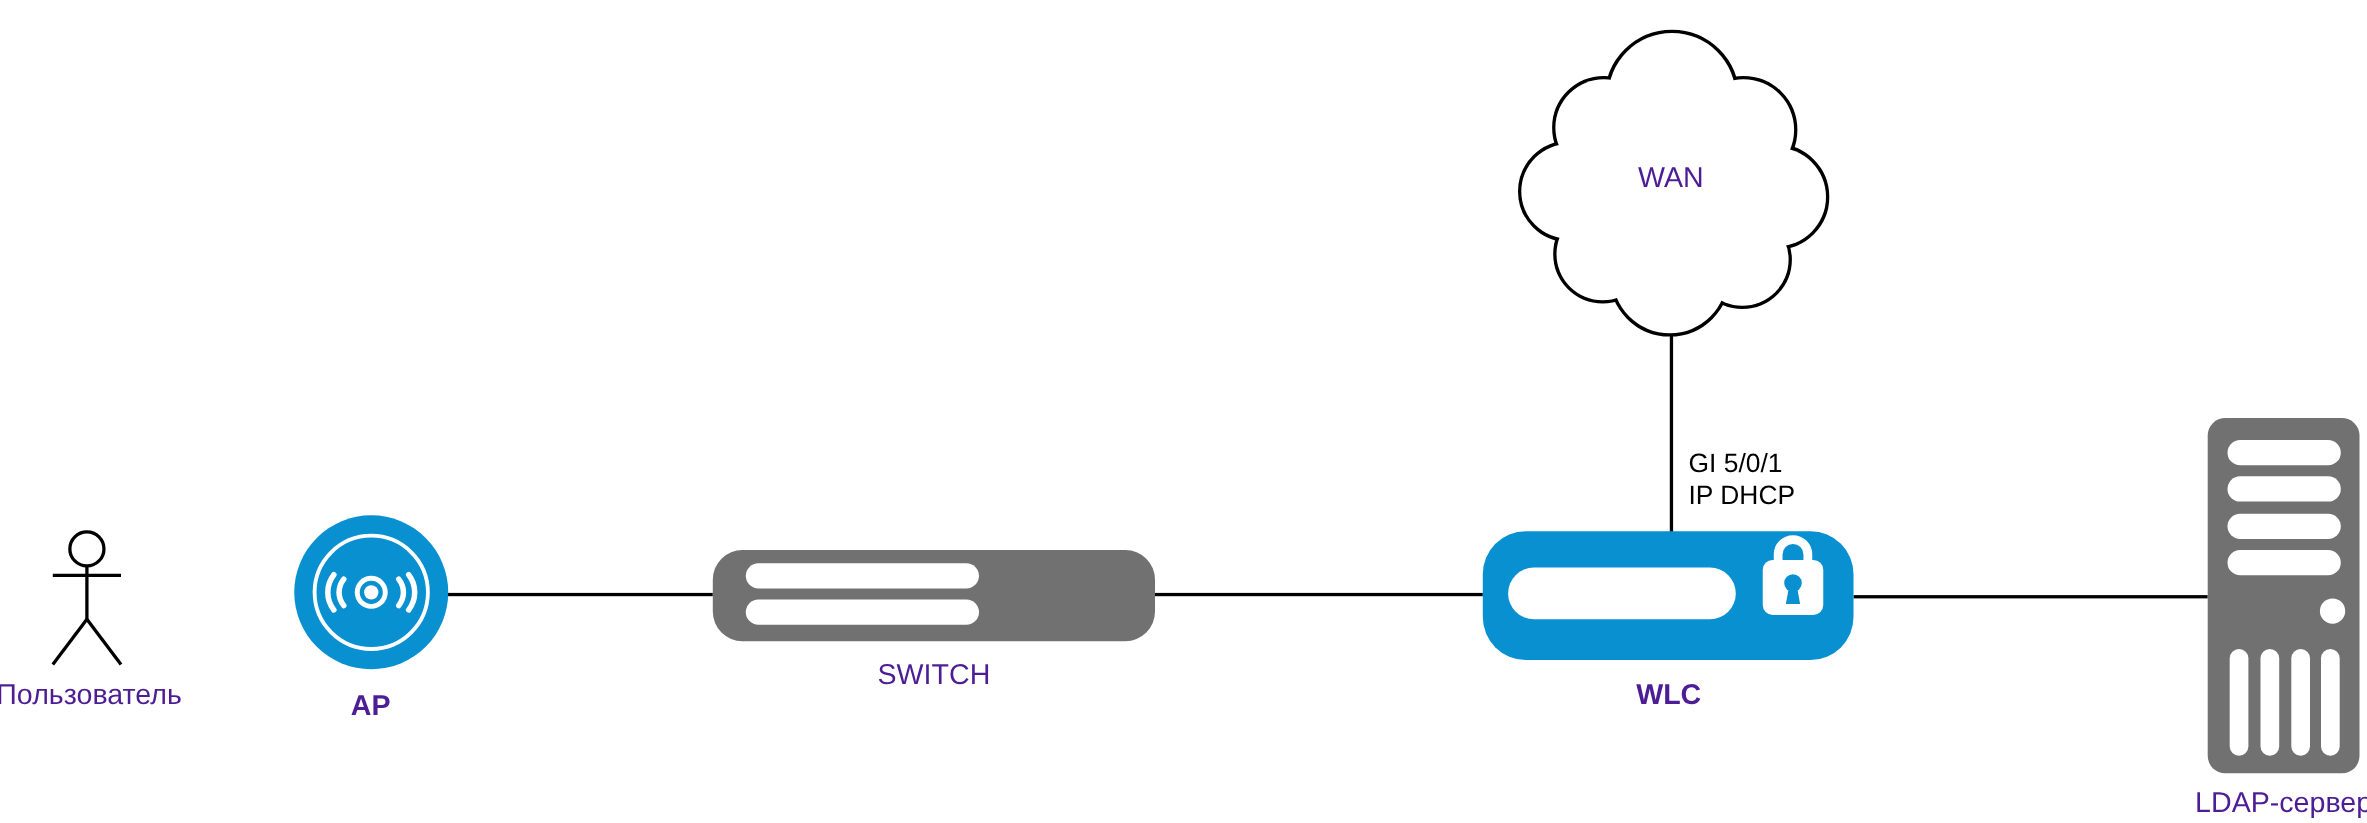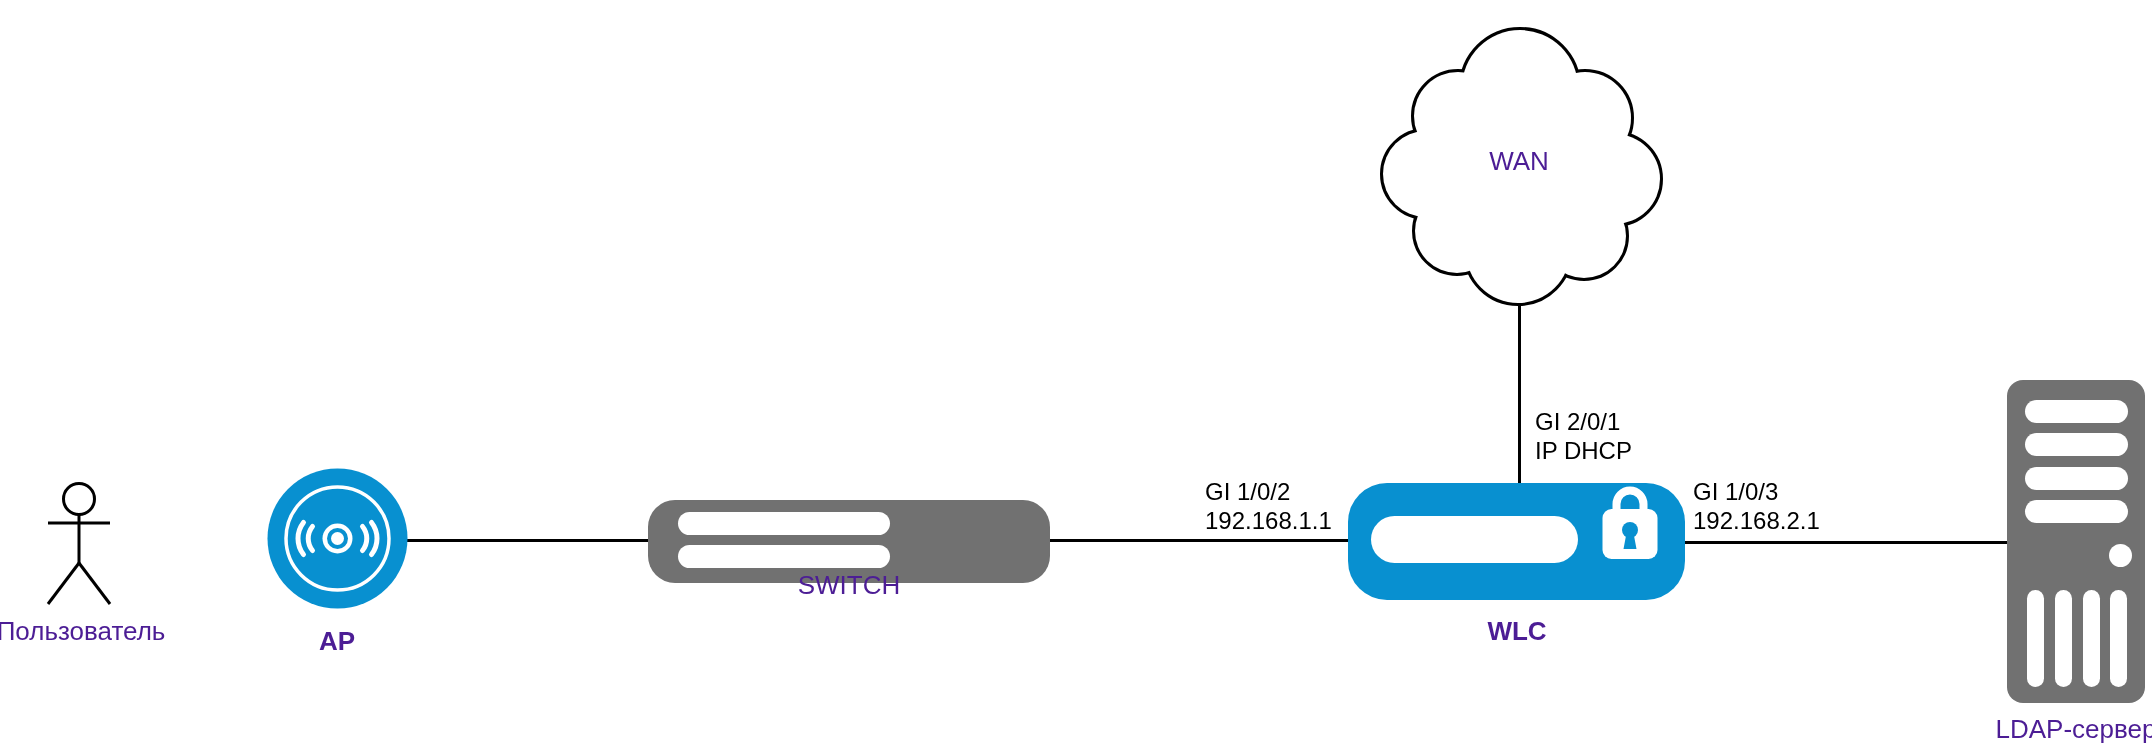--- a/index.html
+++ b/index.html
@@ -69,21 +69,21 @@
       <path d="M 25 -12 A 19 19 0 0 1 25 12"></path>
       <path d="M 34 -16 A 26 26 0 0 1 34 16"></path>
     </g>
   </svg>
   <div class="node-label" style="left:337px; top:627px;font-weight:bold;">AP</div>
 
   <div class="switch-body">
     <div class="switch-bar" style="top:12px;"></div>
     <div class="switch-bar" style="top:45px;"></div>
   </div>
-  <div class="node-label" style="left:849px; top:571px;">SWITCH</div>
+  <div class="node-label" style="left:849px; top:599px;">SWITCH</div>
 
   <svg class="abs" style="left:1378px; top:24px;" width="290" height="288" viewBox="0 0 290 288">
     <defs>
       <g id="puffs">
         <circle cx="142" cy="64" r="58"></circle>
         <circle cx="80" cy="92" r="44"></circle>
         <circle cx="207" cy="94" r="46"></circle>
         <circle cx="237" cy="155" r="45"></circle>
         <circle cx="206" cy="212" r="42"></circle>
         <circle cx="140" cy="227" r="52"></circle>
@@ -115,25 +115,17 @@
     <div class="server-hbar" style="top:120px;"></div>
     <div class="server-dot"></div>
     <div class="server-vbar" style="left:20px;"></div>
     <div class="server-vbar" style="left:48px;"></div>
     <div class="server-vbar" style="left:76px;"></div>
     <div class="server-vbar" style="left:103px;"></div>
   </div>
   <div class="node-label" style="left:2076px; top:715px;">LDAP-сервер</div>
 
   <div class="if-label" style="left:1535px; top:407px;">
-    <span>GI 2/0/1</span><br>
+    <span>GI 5/0/1</span><br>
     <span>IP DHCP</span>
-  </div>
-  <div class="if-label" style="left:1205px; top:477px;">
-    <span>GI 1/0/2</span><br>
-    <span>192.168.1.1</span>
-  </div>
-  <div class="if-label" style="left:1693px; top:477px;">
-    <span>GI 1/0/3</span><br>
-    <span>192.168.2.1</span>
   </div>
 
 </div>
 
 </body></html>

